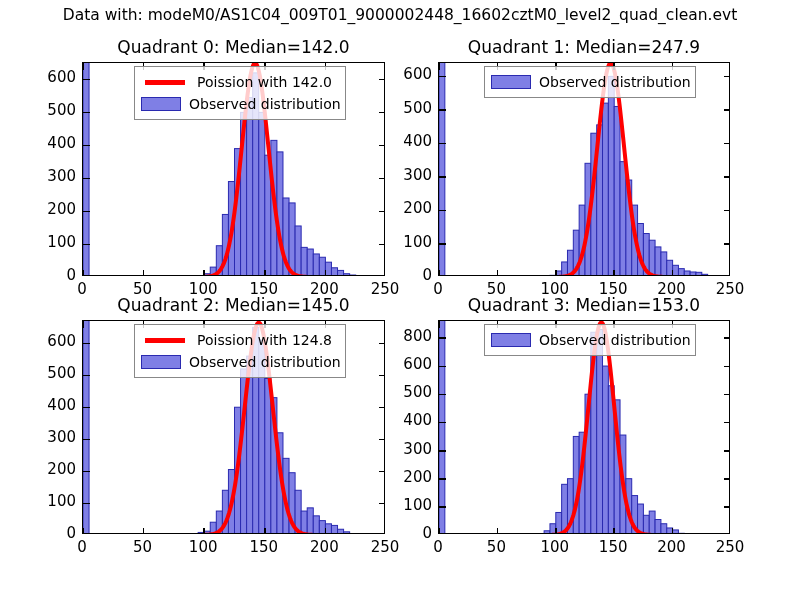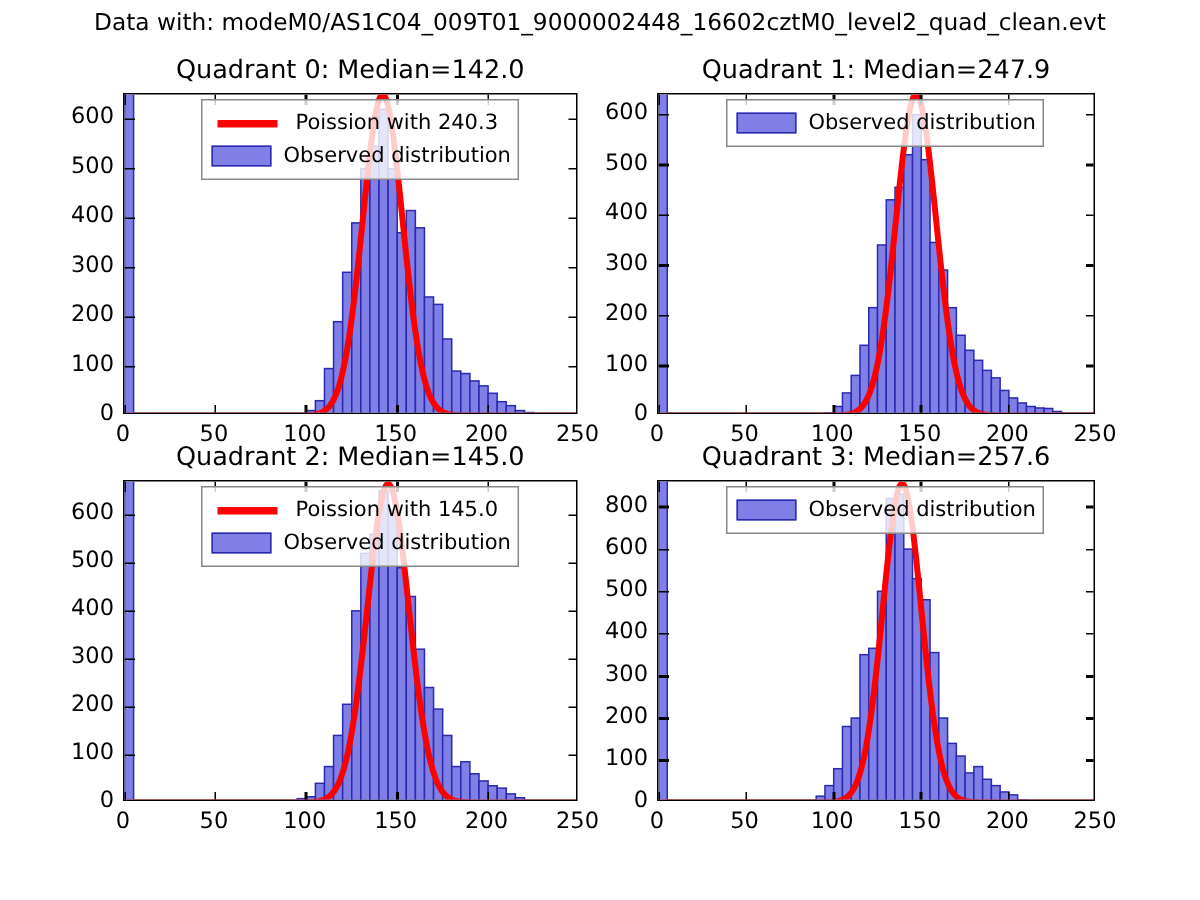--- a/index.html
+++ b/index.html
@@ -184,21 +184,21 @@
       <div class="ticklabel xtick-label" style="left: 30.6px; width: 60px; top: 218px;">50</div>
       <div class="ticklabel xtick-label" style="left: 91.2px; width: 60px; top: 218px;">100</div>
       <div class="ticklabel xtick-label" style="left: 151.8px; width: 60px; top: 218px;">150</div>
       <div class="ticklabel xtick-label" style="left: 212.4px; width: 60px; top: 218px;">200</div>
       <div class="ticklabel xtick-label" style="left: 273px; width: 60px; top: 218px;">250</div>
       <div class="legend-box" style="width: 212px; left: 52px; top: 4px;">
         <div class="legend-row">
           <div class="legend-swatch-wrap">
             <div class="swatch-line"></div>
           </div>
-          <div class="legend-label">Poission with 240.3</div>
+          <div class="legend-label">Poission with 142.0</div>
         </div>
         <div class="legend-row">
           <div class="legend-swatch-wrap">
             <div class="swatch-patch"></div>
           </div>
           <div class="legend-label">Observed distribution</div>
         </div>
       </div>
     </div>
   <div class="subplot" id="sp1" style="left: 438px; top: 62px; width: 292px; height: 214px;">
@@ -354,32 +354,32 @@
       <div class="ticklabel xtick-label" style="left: 30.6px; width: 60px; top: 218px;">50</div>
       <div class="ticklabel xtick-label" style="left: 91.2px; width: 60px; top: 218px;">100</div>
       <div class="ticklabel xtick-label" style="left: 151.8px; width: 60px; top: 218px;">150</div>
       <div class="ticklabel xtick-label" style="left: 212.4px; width: 60px; top: 218px;">200</div>
       <div class="ticklabel xtick-label" style="left: 273px; width: 60px; top: 218px;">250</div>
       <div class="legend-box" style="width: 212px; left: 52px; top: 4px;">
         <div class="legend-row">
           <div class="legend-swatch-wrap">
             <div class="swatch-line"></div>
           </div>
-          <div class="legend-label">Poission with 145.0</div>
+          <div class="legend-label">Poission with 124.8</div>
         </div>
         <div class="legend-row">
           <div class="legend-swatch-wrap">
             <div class="swatch-patch"></div>
           </div>
           <div class="legend-label">Observed distribution</div>
         </div>
       </div>
     </div>
   <div class="subplot" id="sp3" style="left: 438px; top: 320px; width: 292px; height: 214px;">
-      <div class="sp-title" style="top: -25px;">Quadrant 3: Median=257.6</div>
+      <div class="sp-title" style="top: -25px;">Quadrant 3: Median=153.0</div>
       <div class="axes" style="left: 0px; top: 0px; width: 292px; height: 214px;">
         <svg class="plotsvg" width="292" height="214">
           <g>
             <rect x="0.00" y="-5.00" width="5.84" height="219.00" fill="#7f7fe5" stroke="#2a2ab0" stroke-width="1"></rect>
             <rect x="105.12" y="209.78" width="5.84" height="4.22" fill="#7f7fe5" stroke="#2a2ab0" stroke-width="1"></rect>
             <rect x="110.96" y="202.74" width="5.84" height="11.26" fill="#7f7fe5" stroke="#2a2ab0" stroke-width="1"></rect>
             <rect x="116.80" y="191.47" width="5.84" height="22.53" fill="#7f7fe5" stroke="#2a2ab0" stroke-width="1"></rect>
             <rect x="122.64" y="163.32" width="5.84" height="50.68" fill="#7f7fe5" stroke="#2a2ab0" stroke-width="1"></rect>
             <rect x="128.48" y="157.68" width="5.84" height="56.32" fill="#7f7fe5" stroke="#2a2ab0" stroke-width="1"></rect>
             <rect x="134.32" y="115.45" width="5.84" height="98.55" fill="#7f7fe5" stroke="#2a2ab0" stroke-width="1"></rect>

